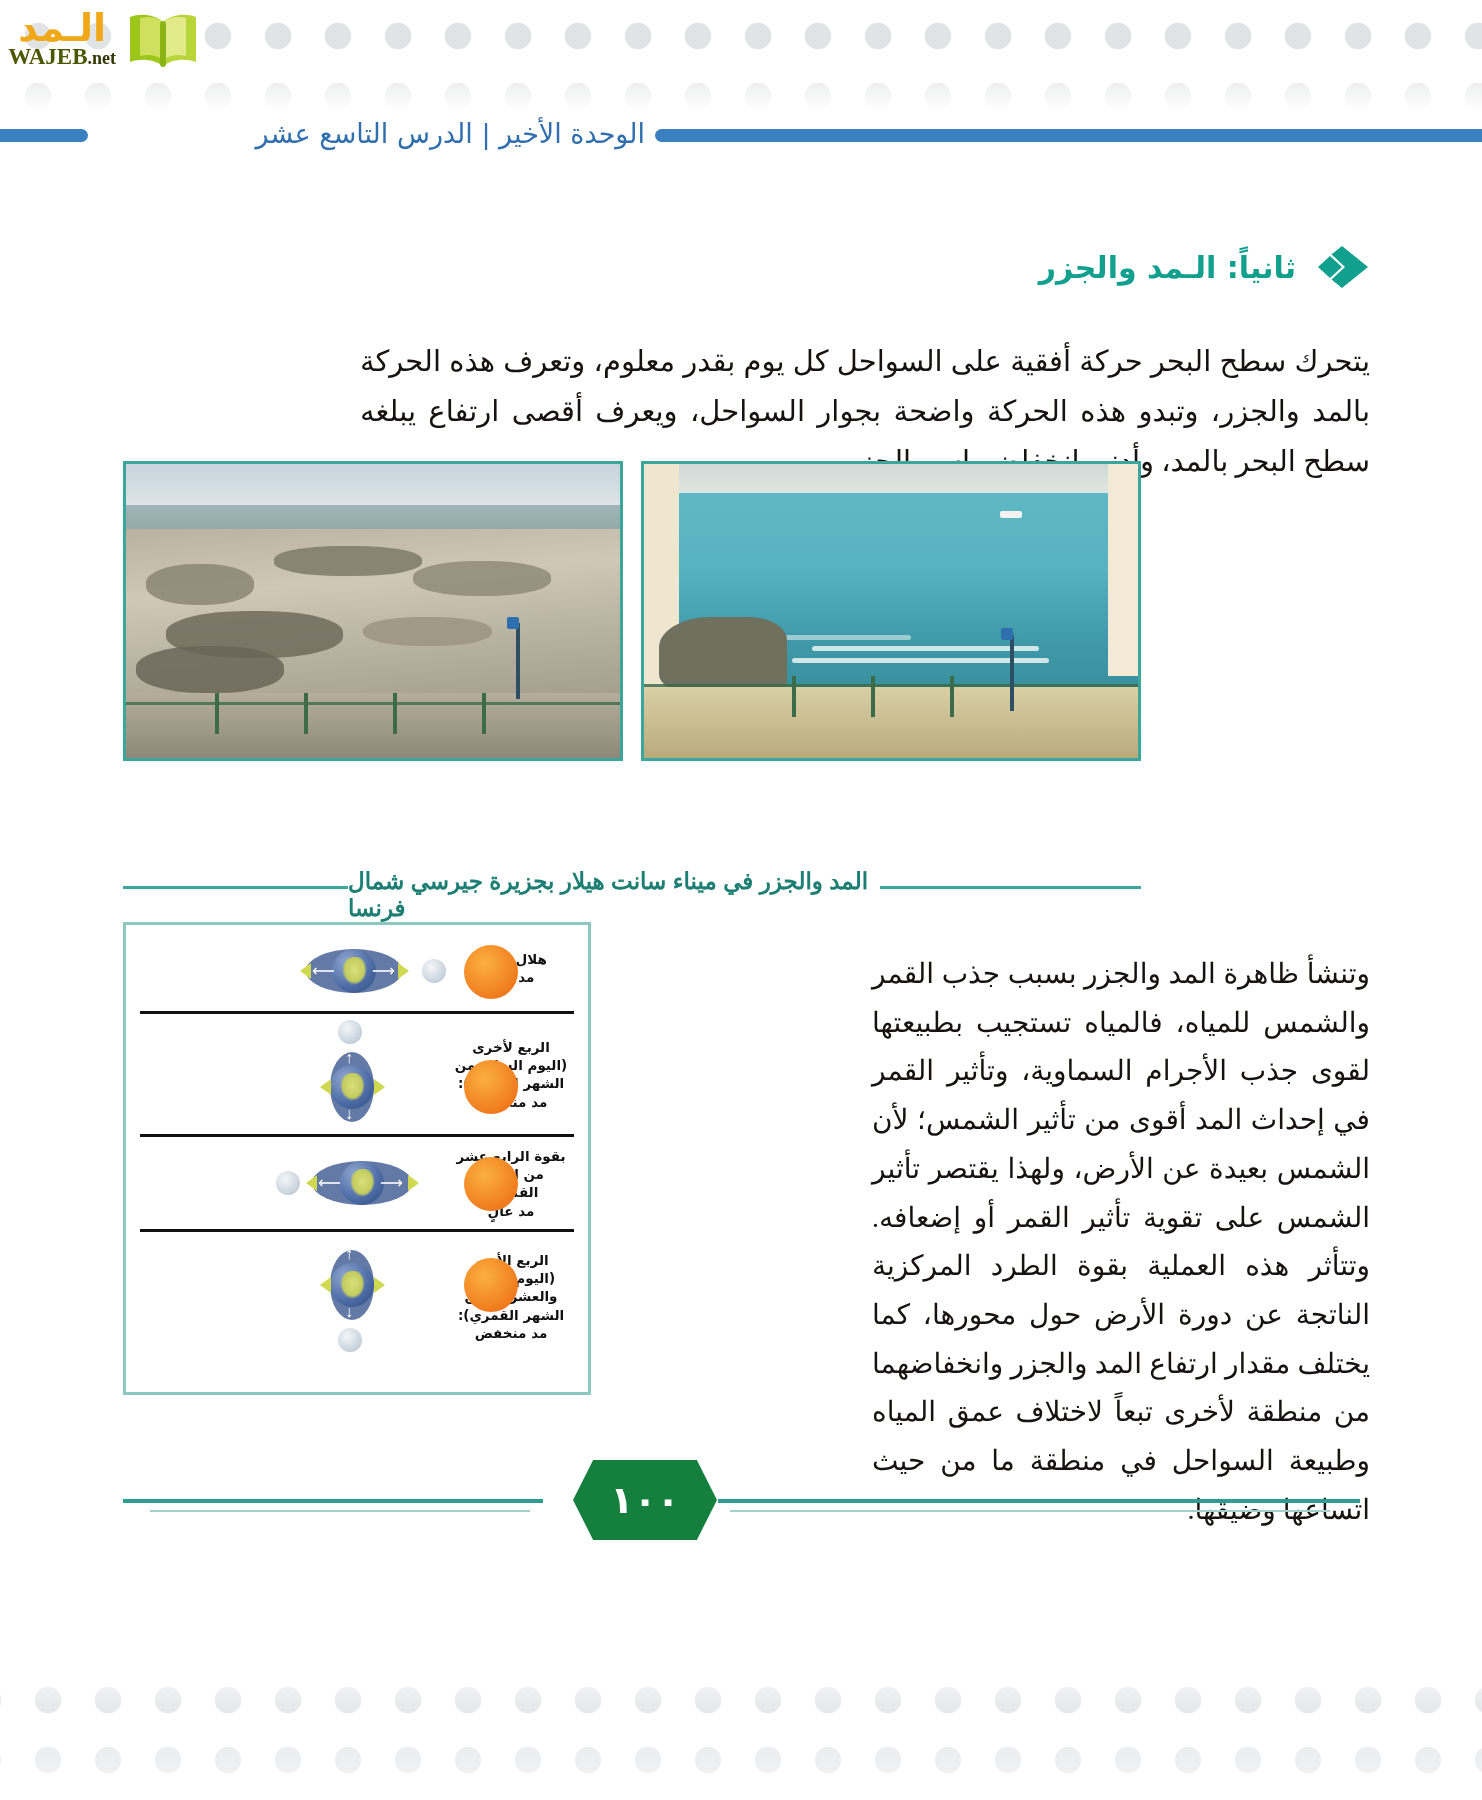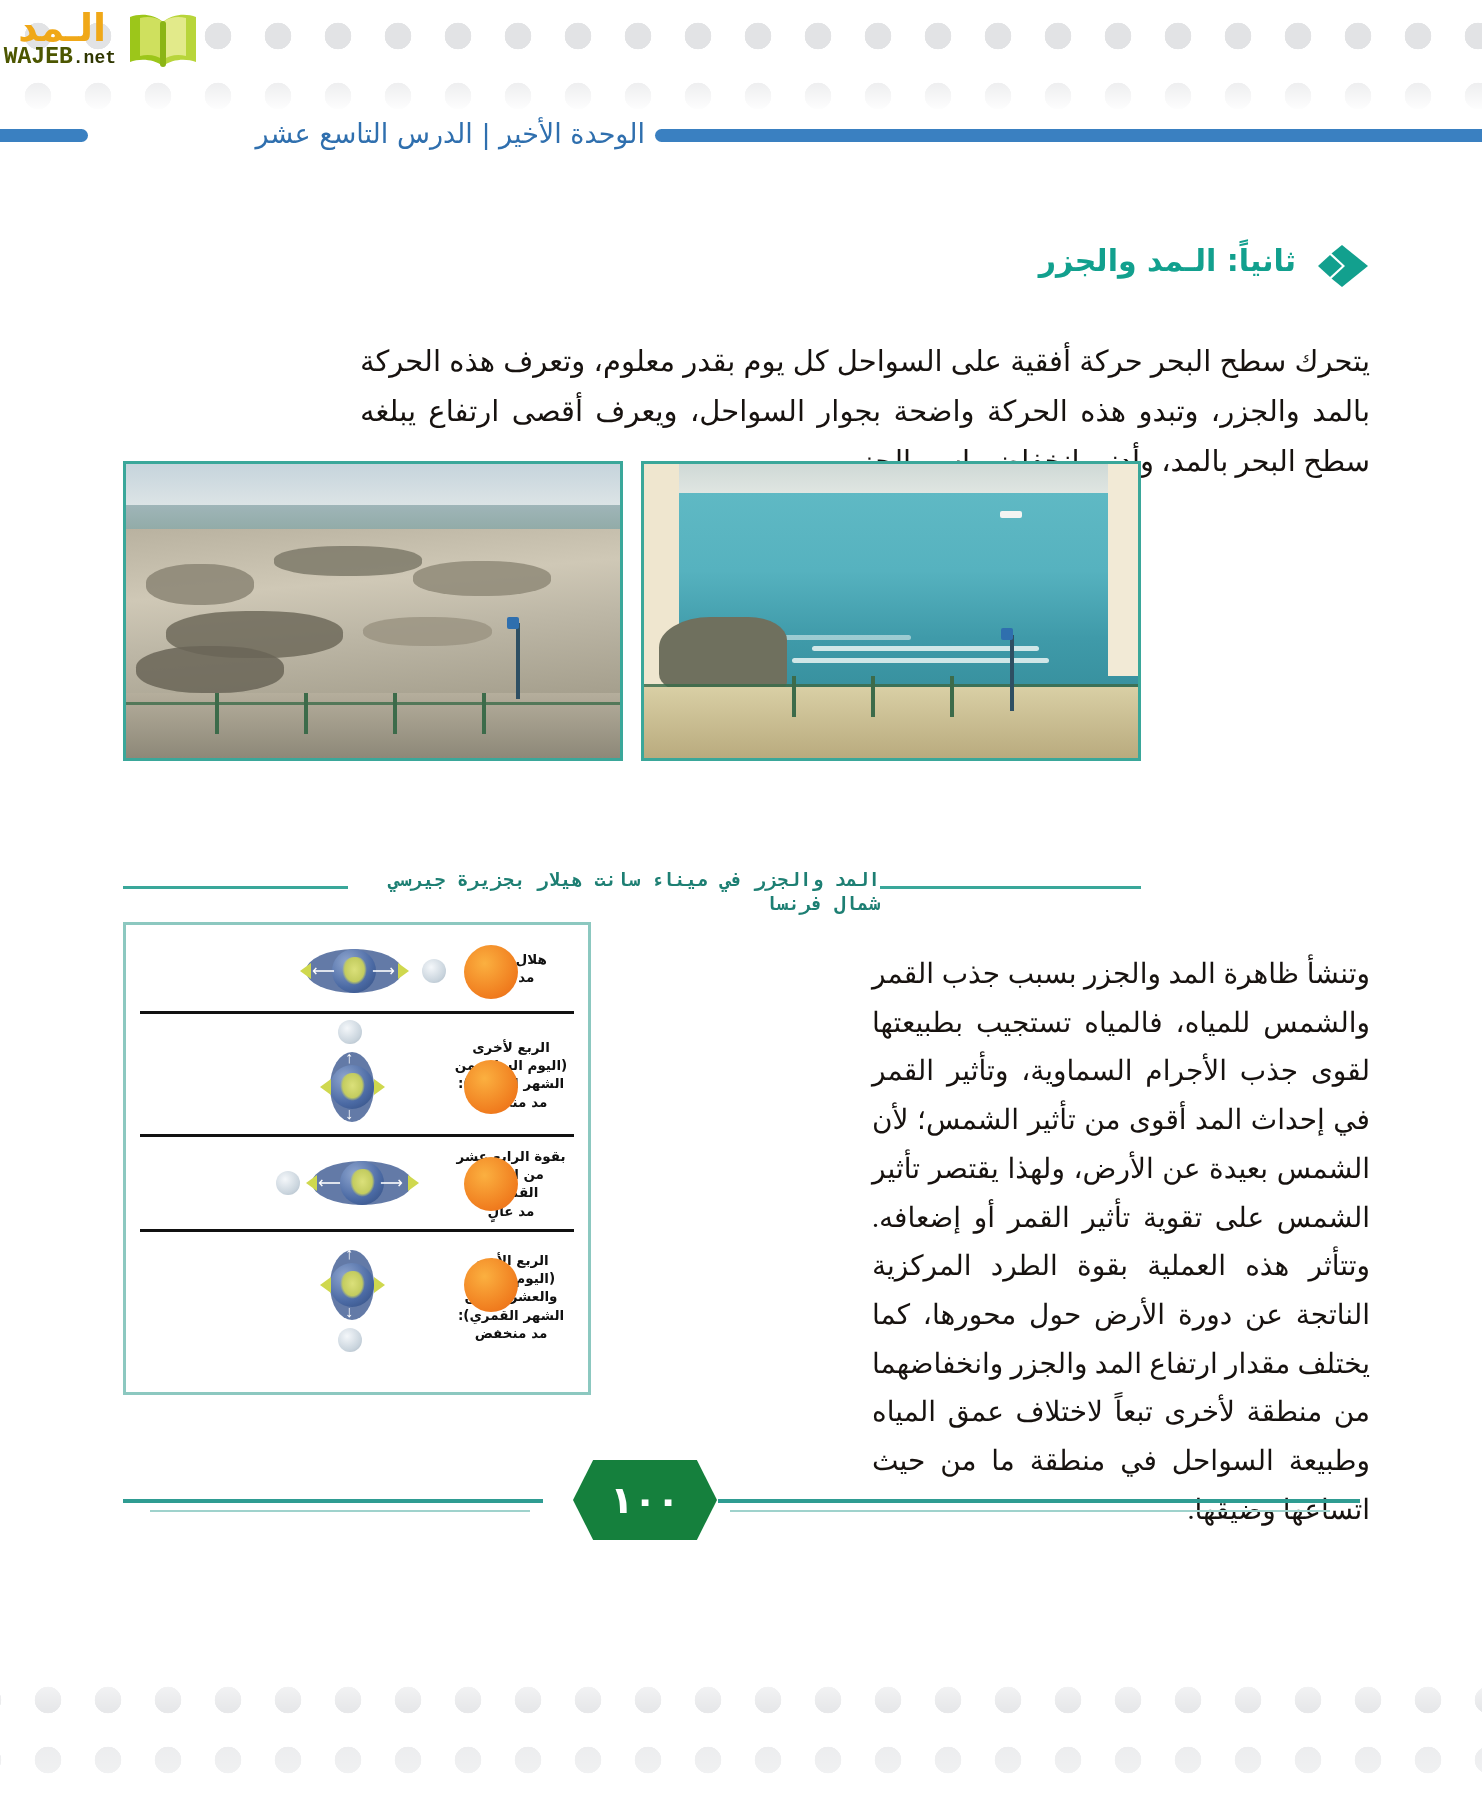--- a/index.html
+++ b/index.html
@@ -18,41 +18,41 @@
     background:linear-gradient(to bottom, rgba(255,255,255,0) 55%, #fff 100%);
   }
   
   .logo{position:absolute;left:8px;top:4px;width:190px;height:70px;}
   .logo-ar{
     position:absolute;right:92px;top:2px;font-family:"DejaVu Sans",sans-serif;
     font-size:38px;font-weight:bold;color:#f0a818;letter-spacing:-1px;
     direction:rtl;white-space:nowrap;
   }
   .logo-en{
-    position:absolute;right:82px;top:40px;font-family:Liberation Mono, monospace;
+    position:absolute;right:82px;top:40px;font-family:Liberation Serif, serif;
     font-size:23px;font-weight:bold;color:#4c5600;white-space:nowrap;
   }
   .logo-en .net{color:#2f3600;font-size:18px;}
   .logo-book{position:absolute;left:116px;top:6px;}
   
   .hdr-rule-left{
     position:absolute;left:0px;top:129px;width:88px;height:13px;
     background:#3a80c1;border-radius:0 7px 7px 0;
   }
   .hdr-rule-right{
     position:absolute;left:655px;top:129px;width:827px;height:13px;
     background:#3a80c1;border-radius:7px 0 0 7px;
   }
   .hdr-text{
     position:absolute;left:100px;top:118px;width:545px;height:40px;
     text-align:right;font-family:"DejaVu Sans",sans-serif;font-size:27px;
     color:#2f6fae;direction:rtl;white-space:nowrap;
   }
   
-  .sec-title-wrap{position:absolute;right:112px;top:243px;height:48px;display:flex;align-items:flex-start;direction:rtl;}
+  .sec-title-wrap{position:absolute;right:112px;top:243px;height:48px;display:flex;align-items:center;direction:rtl;}
   .sec-diamond{width:58px;height:46px;position:relative;margin-left:16px;flex:0 0 auto;}
   .sec-title{
     font-family:"DejaVu Sans",sans-serif;font-size:30px;font-weight:bold;
     color:#12a08e;white-space:nowrap;
   }
   
   .intro{
     position:absolute;right:112px;top:308px;width:1010px;
     text-align:justify;direction:rtl;font-size:29px;line-height:1.72;color:#17120f;
   }
@@ -79,22 +79,22 @@
     background:linear-gradient(#d9cfa5,#b9ab7e);}
   .ht-bldg{position:absolute;left:0;top:0;width:7%;height:78%;background:#efe6cf;}
   .ht-bldg2{position:absolute;right:0;top:0;width:6%;height:72%;background:#f2ead6;}
   .ht-rock{position:absolute;left:3%;top:52%;width:26%;height:26%;background:#6f705e;border-radius:40% 30% 15% 25%;}
   .ht-boat{position:absolute;background:#f3f4f2;border-radius:2px;}
   
   .cap-line{position:absolute;height:3px;background:#3aa79a;top:886px;}
   .cap-line-l{left:123px;width:225px;}
   .cap-line-r{left:880px;width:261px;}
   .caption{
-    position:absolute;left:348px;top:868px;width:532px;text-align:right;direction:rtl;
-    font-family:Liberation Mono, monospace;font-size:19px;font-weight:bold;color:#1d7f73;
+    position:absolute;left:348px;top:868px;width:532px;text-align:left;direction:rtl;
+    font-family:Liberation Sans, sans-serif;font-size:23px;font-weight:bold;color:#1d7f73;
   }
   
   .diagram{
     position:absolute;left:123px;top:922px;width:468px;height:473px;
     border:3px solid #8cc8c0;box-sizing:border-box;background:#fff;
   }
   .dg-head{
     padding:16px 14px 4px 14px;text-align:right;direction:rtl;
     font-family:"DejaVu Sans",sans-serif;font-size:16px;font-weight:bold;
     color:#1b3a63;line-height:1.5;

